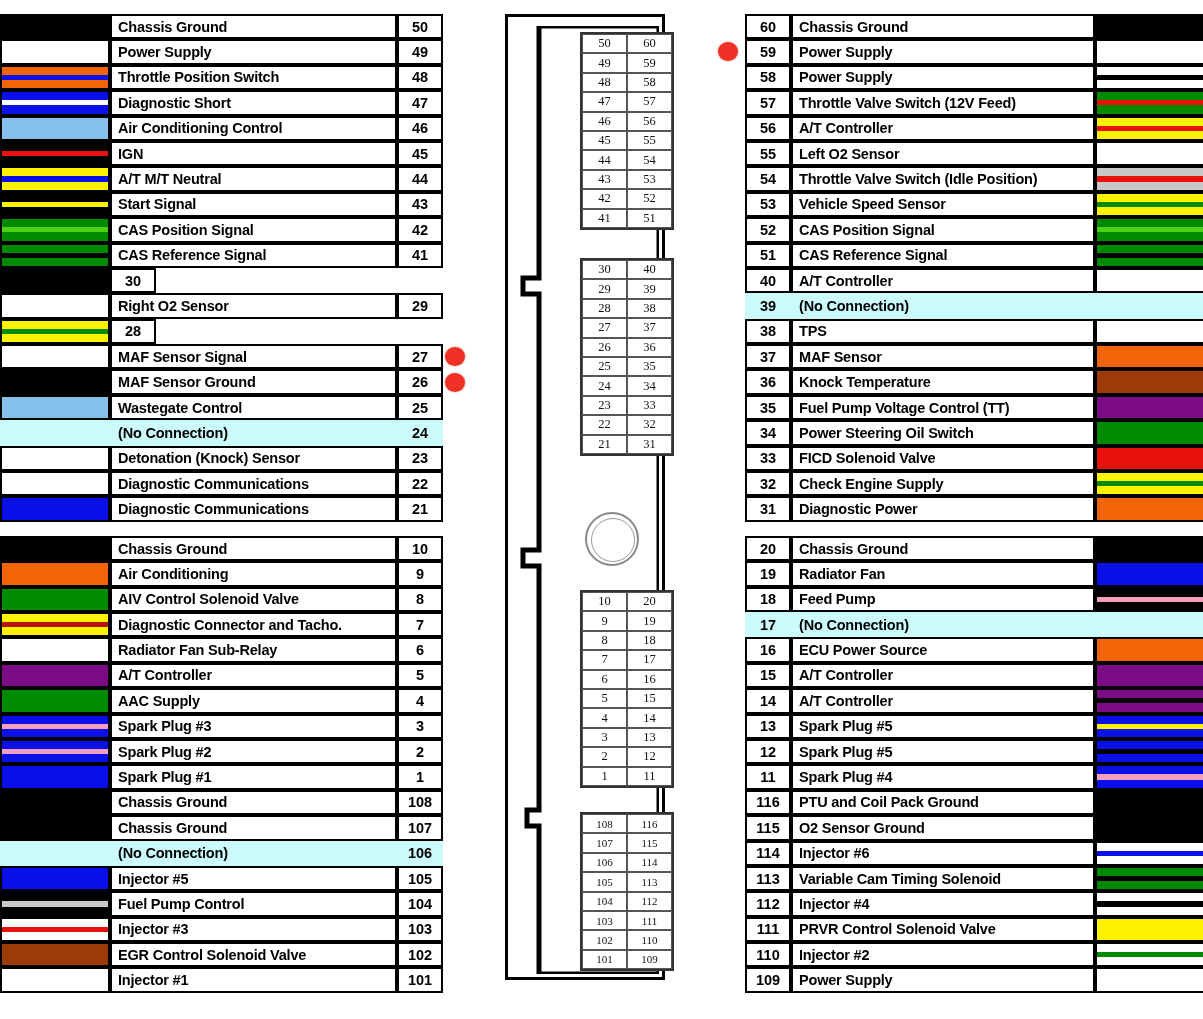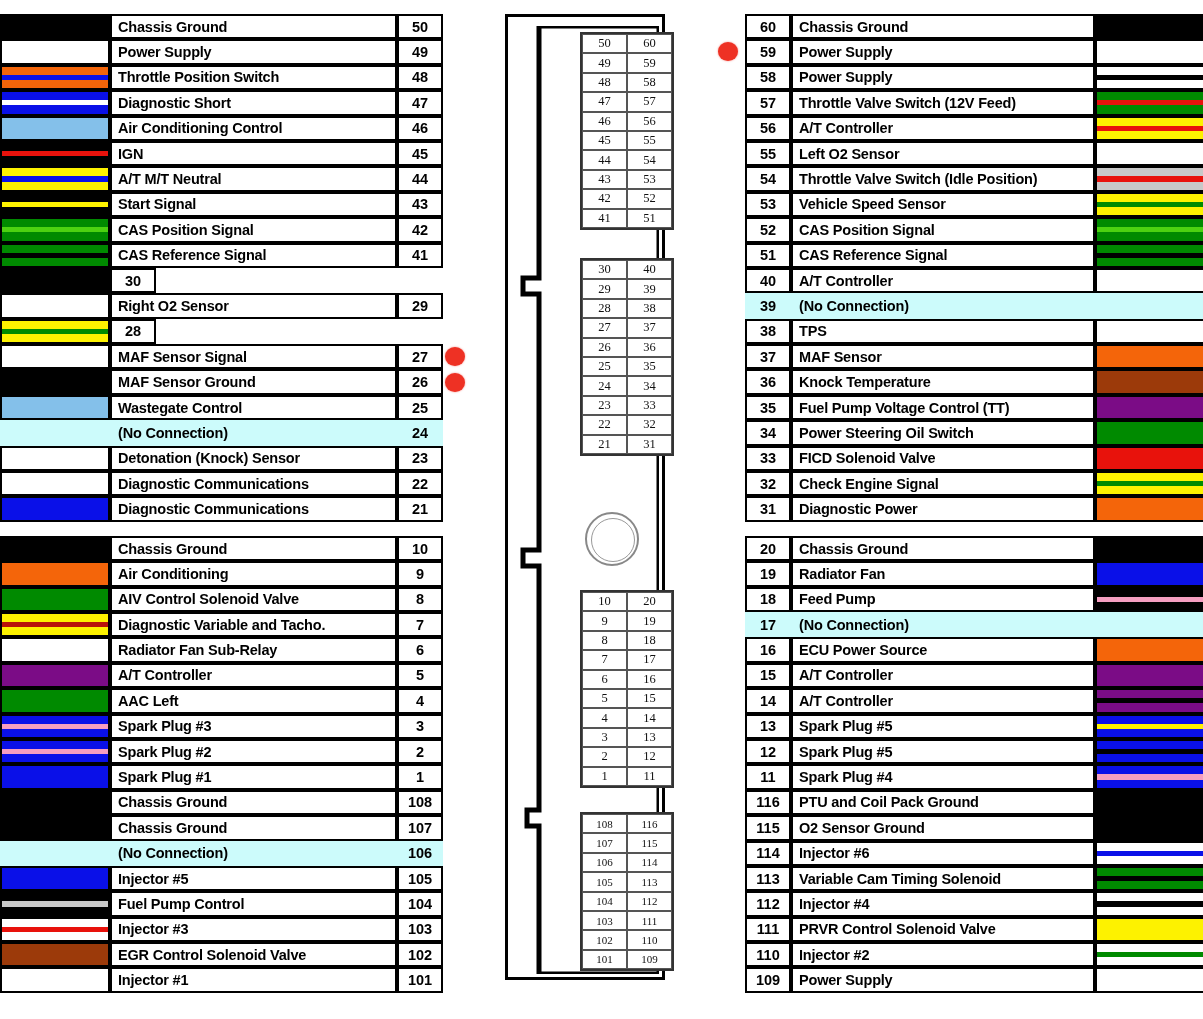--- a/index.html
+++ b/index.html
@@ -369,21 +369,21 @@
         <div class="cell-pin">8</div>
       </div>
       <div class="row">
         <div class="cell-wire">
           <div class="wire">
             <i style="background: rgb(253, 242, 0); height: 38%;"></i>
             <i style="background: rgb(184, 20, 10); height: 24%;"></i>
             <i style="background: rgb(253, 242, 0); height: 38%;"></i>
           </div>
         </div>
-        <div class="cell-label">Diagnostic Variable and Tacho.</div>
+        <div class="cell-label">Diagnostic Connector and Tacho.</div>
         <div class="cell-pin">7</div>
       </div>
       <div class="row">
         <div class="cell-wire">
           <div class="wire">
             <i style="background: rgb(255, 255, 255); height: 100%;"></i>
           </div>
         </div>
         <div class="cell-label">Radiator Fan Sub-Relay</div>
         <div class="cell-pin">6</div>
@@ -396,21 +396,21 @@
         </div>
         <div class="cell-label">A/T Controller</div>
         <div class="cell-pin">5</div>
       </div>
       <div class="row">
         <div class="cell-wire">
           <div class="wire">
             <i style="background: rgb(0, 138, 0); height: 100%;"></i>
           </div>
         </div>
-        <div class="cell-label">AAC Left</div>
+        <div class="cell-label">AAC Supply</div>
         <div class="cell-pin">4</div>
       </div>
       <div class="row">
         <div class="cell-wire">
           <div class="wire">
             <i style="background: rgb(10, 16, 232); height: 38%;"></i>
             <i style="background: rgb(245, 158, 192); height: 24%;"></i>
             <i style="background: rgb(10, 16, 232); height: 38%;"></i>
           </div>
         </div>
@@ -778,21 +778,21 @@
         <div class="cell-pin">33</div>
         <div class="cell-label">FICD Solenoid Valve</div>
         <div class="cell-wire">
           <div class="wire">
             <i style="background: rgb(232, 18, 12); height: 100%;"></i>
           </div>
         </div>
       </div>
       <div class="row">
         <div class="cell-pin">32</div>
-        <div class="cell-label">Check Engine Signal</div>
+        <div class="cell-label">Check Engine Supply</div>
         <div class="cell-wire">
           <div class="wire">
             <i style="background: rgb(253, 242, 0); height: 38%;"></i>
             <i style="background: rgb(0, 138, 0); height: 24%;"></i>
             <i style="background: rgb(253, 242, 0); height: 38%;"></i>
           </div>
         </div>
       </div>
       <div class="row">
         <div class="cell-pin">31</div>

